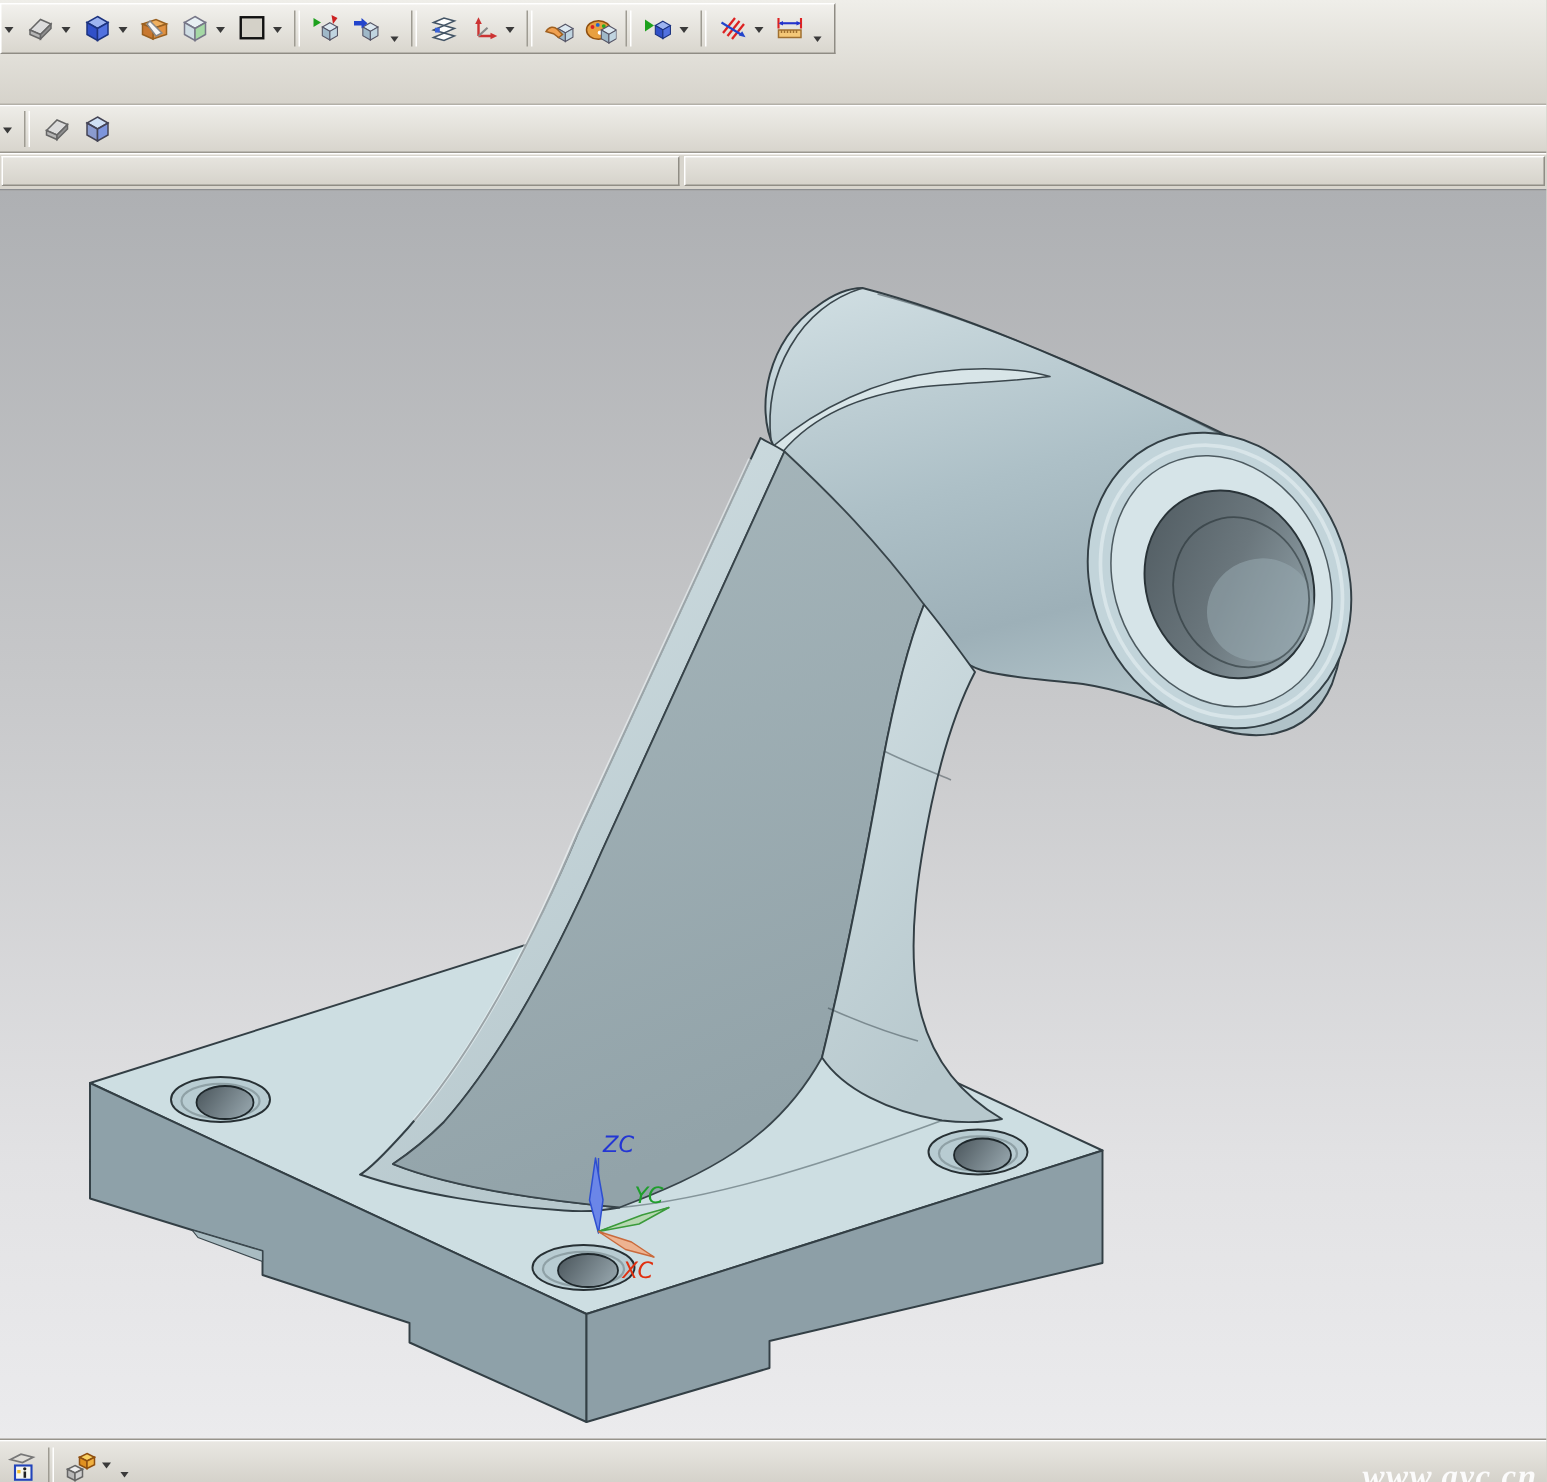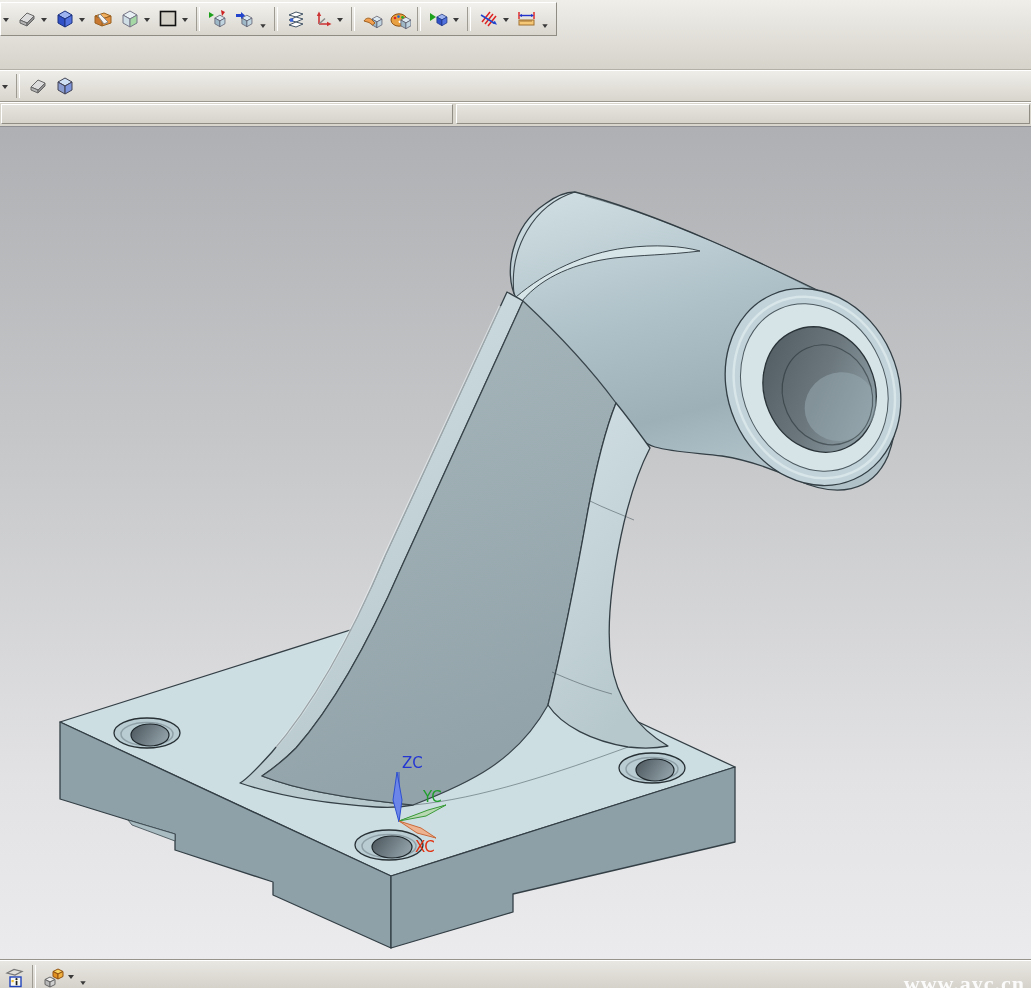--- a/index.html
+++ b/index.html
@@ -1,17 +1,17 @@
 <!DOCTYPE html>
 <html><head>
 <meta charset="utf-8">
 <style>
   html,body{margin:0;padding:0;}
   body{width:1031px;height:988px;overflow:hidden;font-family:"Liberation Sans",sans-serif;background:#d8d5cd;}
-  .app{position:relative;width:1031px;height:988px;}
+  .app{position:relative;width:1031px;height:988px;font-style:italic;}
 
   
   .tbrow1{position:relative;height:69px;background:linear-gradient(#efeee9,#d6d3cb);border-bottom:1px solid #b3b0a8;}
   .tbgroup{position:absolute;left:0;top:2px;height:32px;display:flex;align-items:center;padding:0 4px 0 1px;
            background:linear-gradient(#f2f1ed,#d9d6ce);
            border:1px solid;border-color:#ffffff #8f8c84 #8f8c84 #ffffff;}
   .tbrow2{height:30px;background:linear-gradient(#eeede8,#d8d5cd);border-top:1px solid #ffffff;display:flex;align-items:center;padding-left:1px;}
   .statusrow{height:24px;background:#d8d5cd;border-top:1px solid #9a978f;box-shadow:inset 0 1px 0 #fff;display:flex;}
   .spanel{height:18px;margin-top:2px;background:linear-gradient(#e6e4de,#d6d3cb);
           border:1px solid;border-color:#ffffff #908d85 #908d85 #ffffff;}

